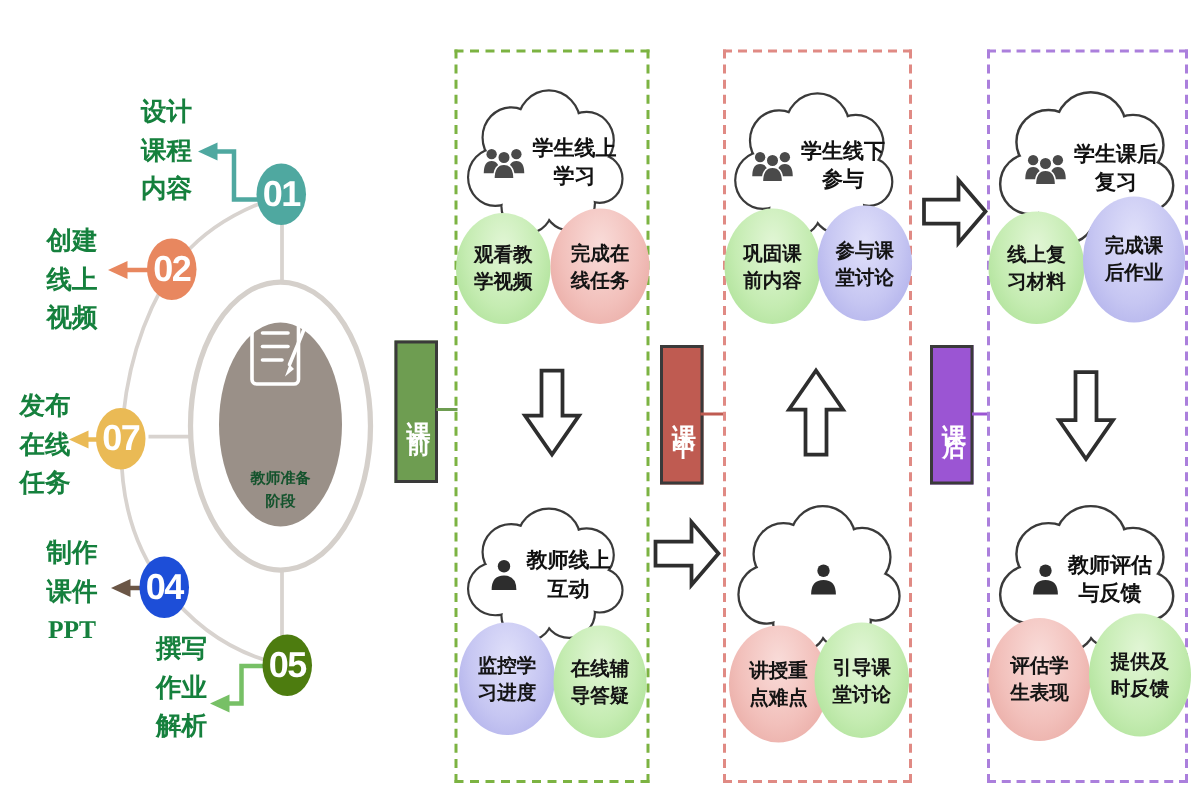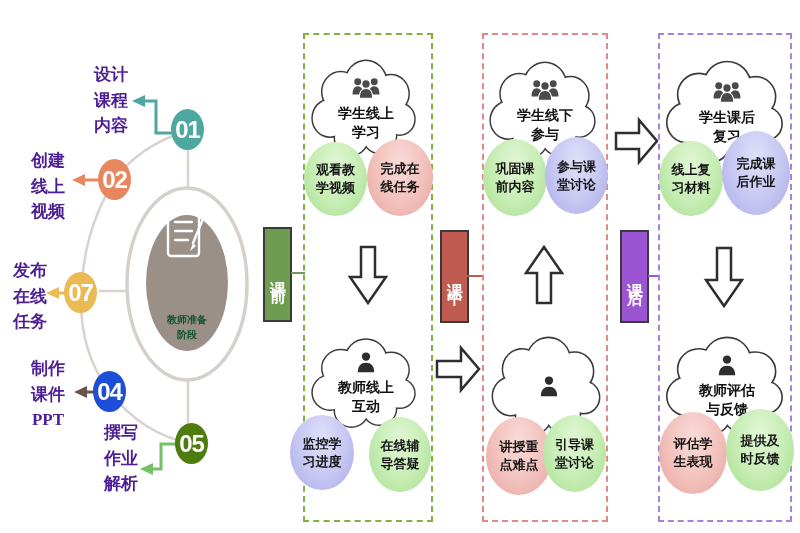--- a/index.html
+++ b/index.html
@@ -3,21 +3,21 @@
 <meta charset="utf-8">
 <style>
   html,body{margin:0;padding:0;background:#fff;}
   .stage{position:relative;width:800px;height:533px;background:#fff;overflow:hidden;
          font-family:"Liberation Sans",sans-serif;}
   svg{display:block;}
   .abs{position:absolute;}
 
   
   .step-label{position:absolute;width:52px;text-align:center;white-space:pre-line;
-    font-family:"Liberation Serif",serif;font-size:17px;font-weight:600;color:#4c1d95;line-height:1.5;}
+    font-family:"Liberation Serif",serif;font-size:17px;font-weight:600;color:#15803d;line-height:1.5;}
 
   
   .step-circle{position:absolute;width:33px;height:41px;border-radius:50%;
     display:flex;align-items:center;justify-content:center;color:#fff;
     font-weight:bold;font-size:24px;letter-spacing:-1px;}
   .sc-01{background:#4fa8a0;} .sc-02{background:#e8875f;} .sc-03{background:#eaba55;}
   .sc-04{background:#1d4ed8;} .sc-05{background:#4d7c0f;}
 
   
   .hub-title{position:absolute;left:130px;top:312px;width:114px;text-align:center;
@@ -38,21 +38,21 @@
   
   .col{position:absolute;top:33px;height:489px;border:2px dashed;box-sizing:border-box;background:transparent;}
   .col-1{left:303px;width:130px;border-color:#7cb342;}
   .col-2{left:482px;width:126px;border-color:#e08a84;}
   .col-3{left:658px;width:134px;border-color:#ab7fdc;}
 
   
   .cloud{position:absolute;}
   .cloud .cloud-svg{position:absolute;left:0;top:0;width:100%;height:100%;}
   .cloud-inner{position:absolute;left:0;top:0;width:100%;height:100%;
-    display:flex;align-items:center;justify-content:center;gap:4px;padding:14px 6px 18px 10px;box-sizing:border-box;flex-direction:column;}
+    display:flex;align-items:center;justify-content:center;gap:4px;padding:14px 6px 18px 10px;box-sizing:border-box;}
   .cloud-title{font-size:14px;font-weight:bold;color:#111;line-height:1.35;text-align:center;white-space:pre-line;}
   .cloud-icon{flex:none;}
 
   
   .bubble{position:absolute;border-radius:50%;display:flex;align-items:center;justify-content:center;
     font-size:13px;font-weight:bold;color:#141414;text-align:center;white-space:pre-line;line-height:1.35;}
   .bub-green{background:radial-gradient(ellipse at 50% 32%,#e2f6d6 0%,#c5ecb2 55%,#a5dd8e 100%);}
   .bub-pink {background:radial-gradient(ellipse at 50% 32%,#f9dcd9 0%,#f2c0bb 55%,#e6a39c 100%);}
   .bub-blue {background:radial-gradient(ellipse at 50% 32%,#e0e0fa 0%,#c6c6f2 55%,#a8a8e8 100%);}
 </style>
@@ -268,21 +268,21 @@
         </svg>
       <div class="cloud-title">教师评估
 与反馈</div>
     </div>
   </div>
 
   <div class="bubble bub-green" style="left:304px;top:142px;width:63px;height:74px">观看教
 学视频</div>
   <div class="bubble bub-pink" style="left:367px;top:139px;width:66px;height:77px">完成在
 线任务</div>
-  <div class="bubble bub-blue" style="left:290px;top:415px;width:64px;height:75px">监控学
+  <div class="bubble bub-blue" style="left:306px;top:415px;width:64px;height:75px">监控学
 习进度</div>
   <div class="bubble bub-green" style="left:369px;top:417px;width:62px;height:75px">在线辅
 导答疑</div>
 
   <div class="bubble bub-green" style="left:483px;top:139px;width:64px;height:77px">巩固课
 前内容</div>
   <div class="bubble bub-blue" style="left:545px;top:137px;width:63px;height:77px">参与课
 堂讨论</div>
   <div class="bubble bub-pink" style="left:486px;top:417px;width:66px;height:78px">讲授重
 点难点</div>

